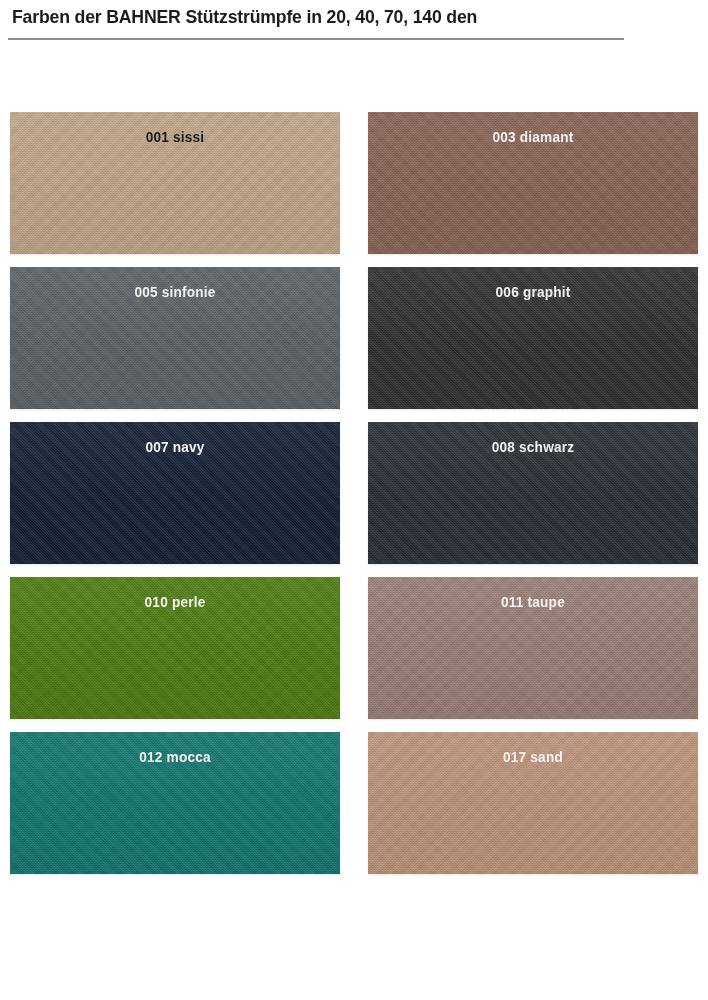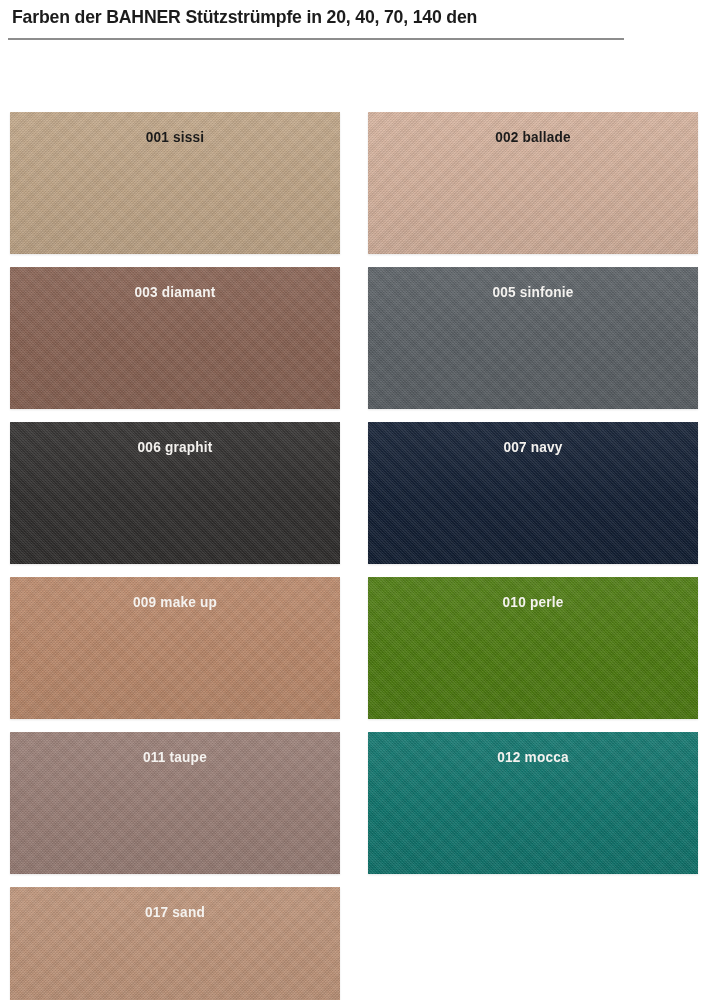--- a/index.html
+++ b/index.html
@@ -130,49 +130,44 @@
     <div class="header-title">Farben der BAHNER Stützstrümpfe in 20, 40, 70, 140 den</div>
     <div class="header-rule"></div>
   </div>
 
   <div class="grid">
       <div class="swatch" style="background: rgb(195, 168, 137);">
         <div class="weave"></div>
         <div class="vignette"></div>
         <div class="swatch-label dark">001 sissi</div>
       </div>
-      <div class="swatch" style="background: rgb(216, 180, 159);">
-        <div class="weave"></div>
-        <div class="vignette"></div>
-        <div class="swatch-label dark">002 ballade</div>
-      </div>
       <div class="swatch" style="background: rgb(138, 99, 84); padding-left: 20px;">
         <div class="weave"></div>
         <div class="vignette"></div>
         <div class="swatch-label light">003 diamant</div>
       </div>
       <div class="swatch" style="background: rgb(91, 97, 102);">
         <div class="weave"></div>
         <div class="vignette"></div>
         <div class="swatch-label light">005 sinfonie</div>
       </div>
       <div class="swatch" style="background: rgb(48, 46, 45); padding-left: 34px;">
         <div class="weave"></div>
         <div class="vignette"></div>
         <div class="swatch-label light">006 graphit</div>
       </div>
       <div class="swatch" style="background: rgb(17, 30, 51);">
         <div class="weave"></div>
         <div class="vignette"></div>
         <div class="swatch-label light">007 navy</div>
       </div>
-      <div class="swatch" style="background: rgb(189, 138, 108);">
+      <div class="swatch" style="background: rgb(39, 45, 51);">
         <div class="weave"></div>
         <div class="vignette"></div>
-        <div class="swatch-label light">009 make up</div>
+        <div class="swatch-label light">008 schwarz</div>
       </div>
       <div class="swatch" style="background: #4d7c0f;">
         <div class="weave"></div>
         <div class="vignette"></div>
         <div class="swatch-label light">010 perle</div>
       </div>
       <div class="swatch" style="background: rgb(155, 127, 119);">
         <div class="weave"></div>
         <div class="vignette"></div>
         <div class="swatch-label light">011 taupe</div>

